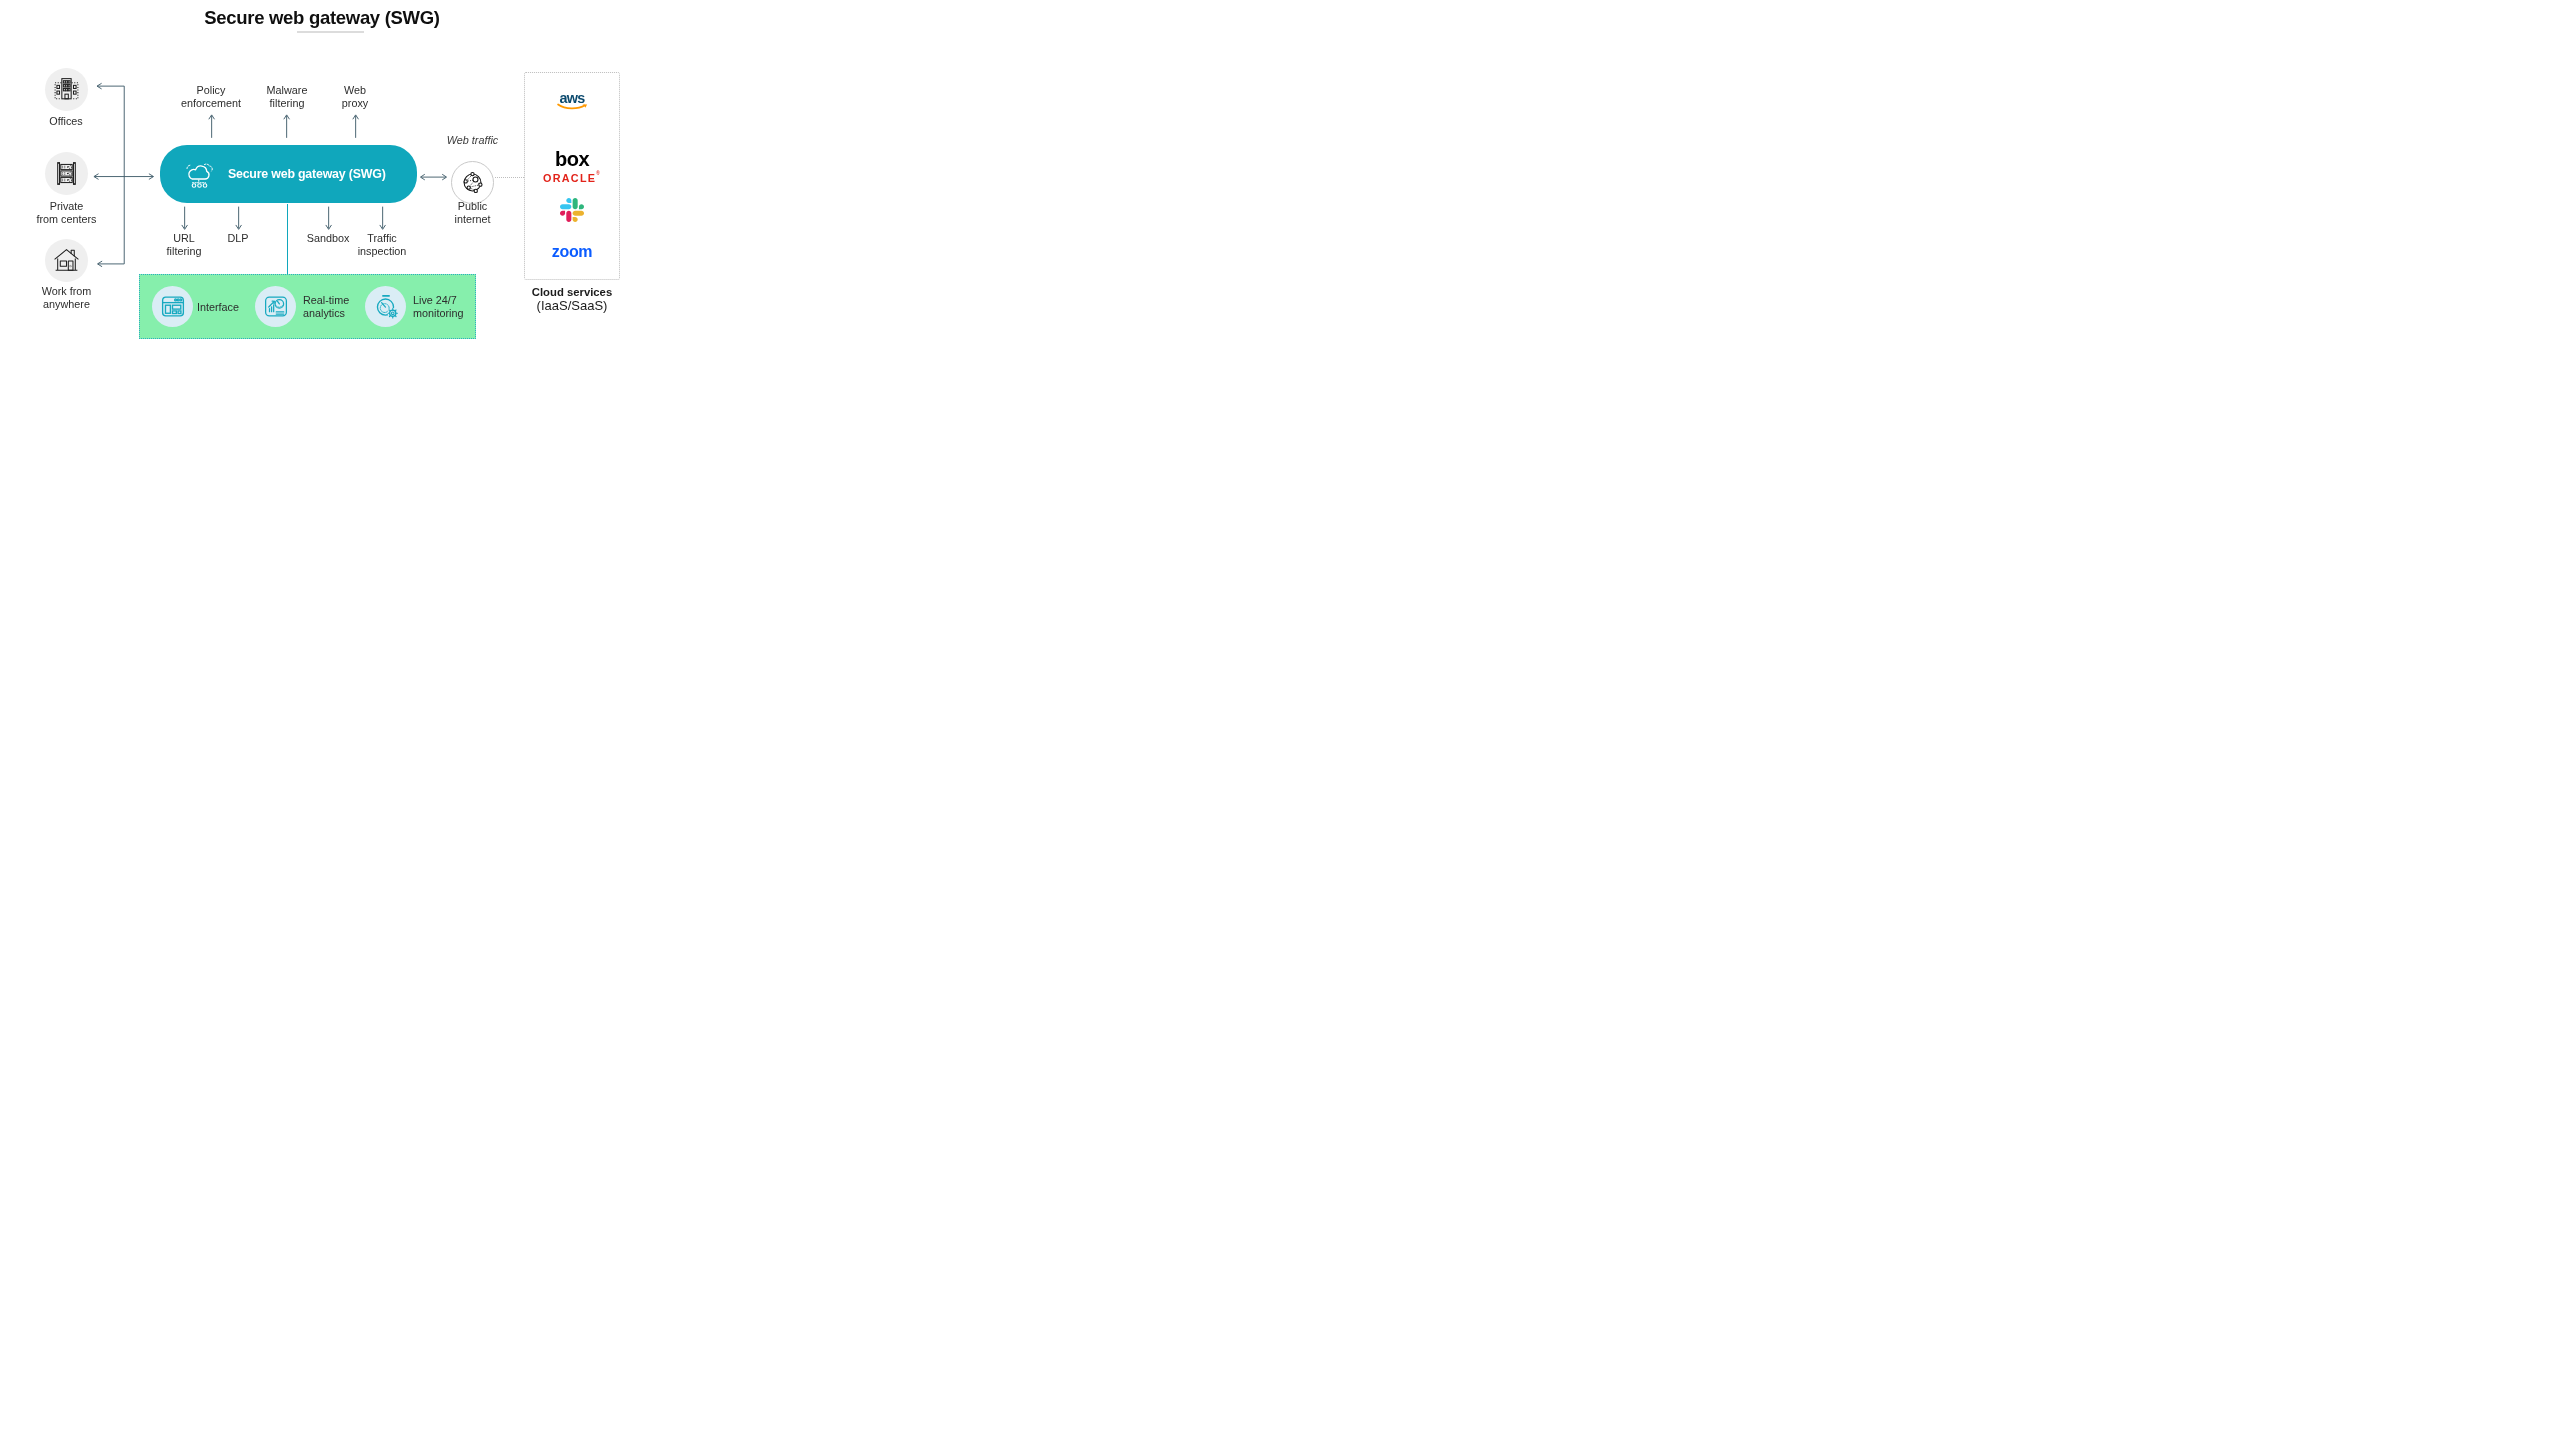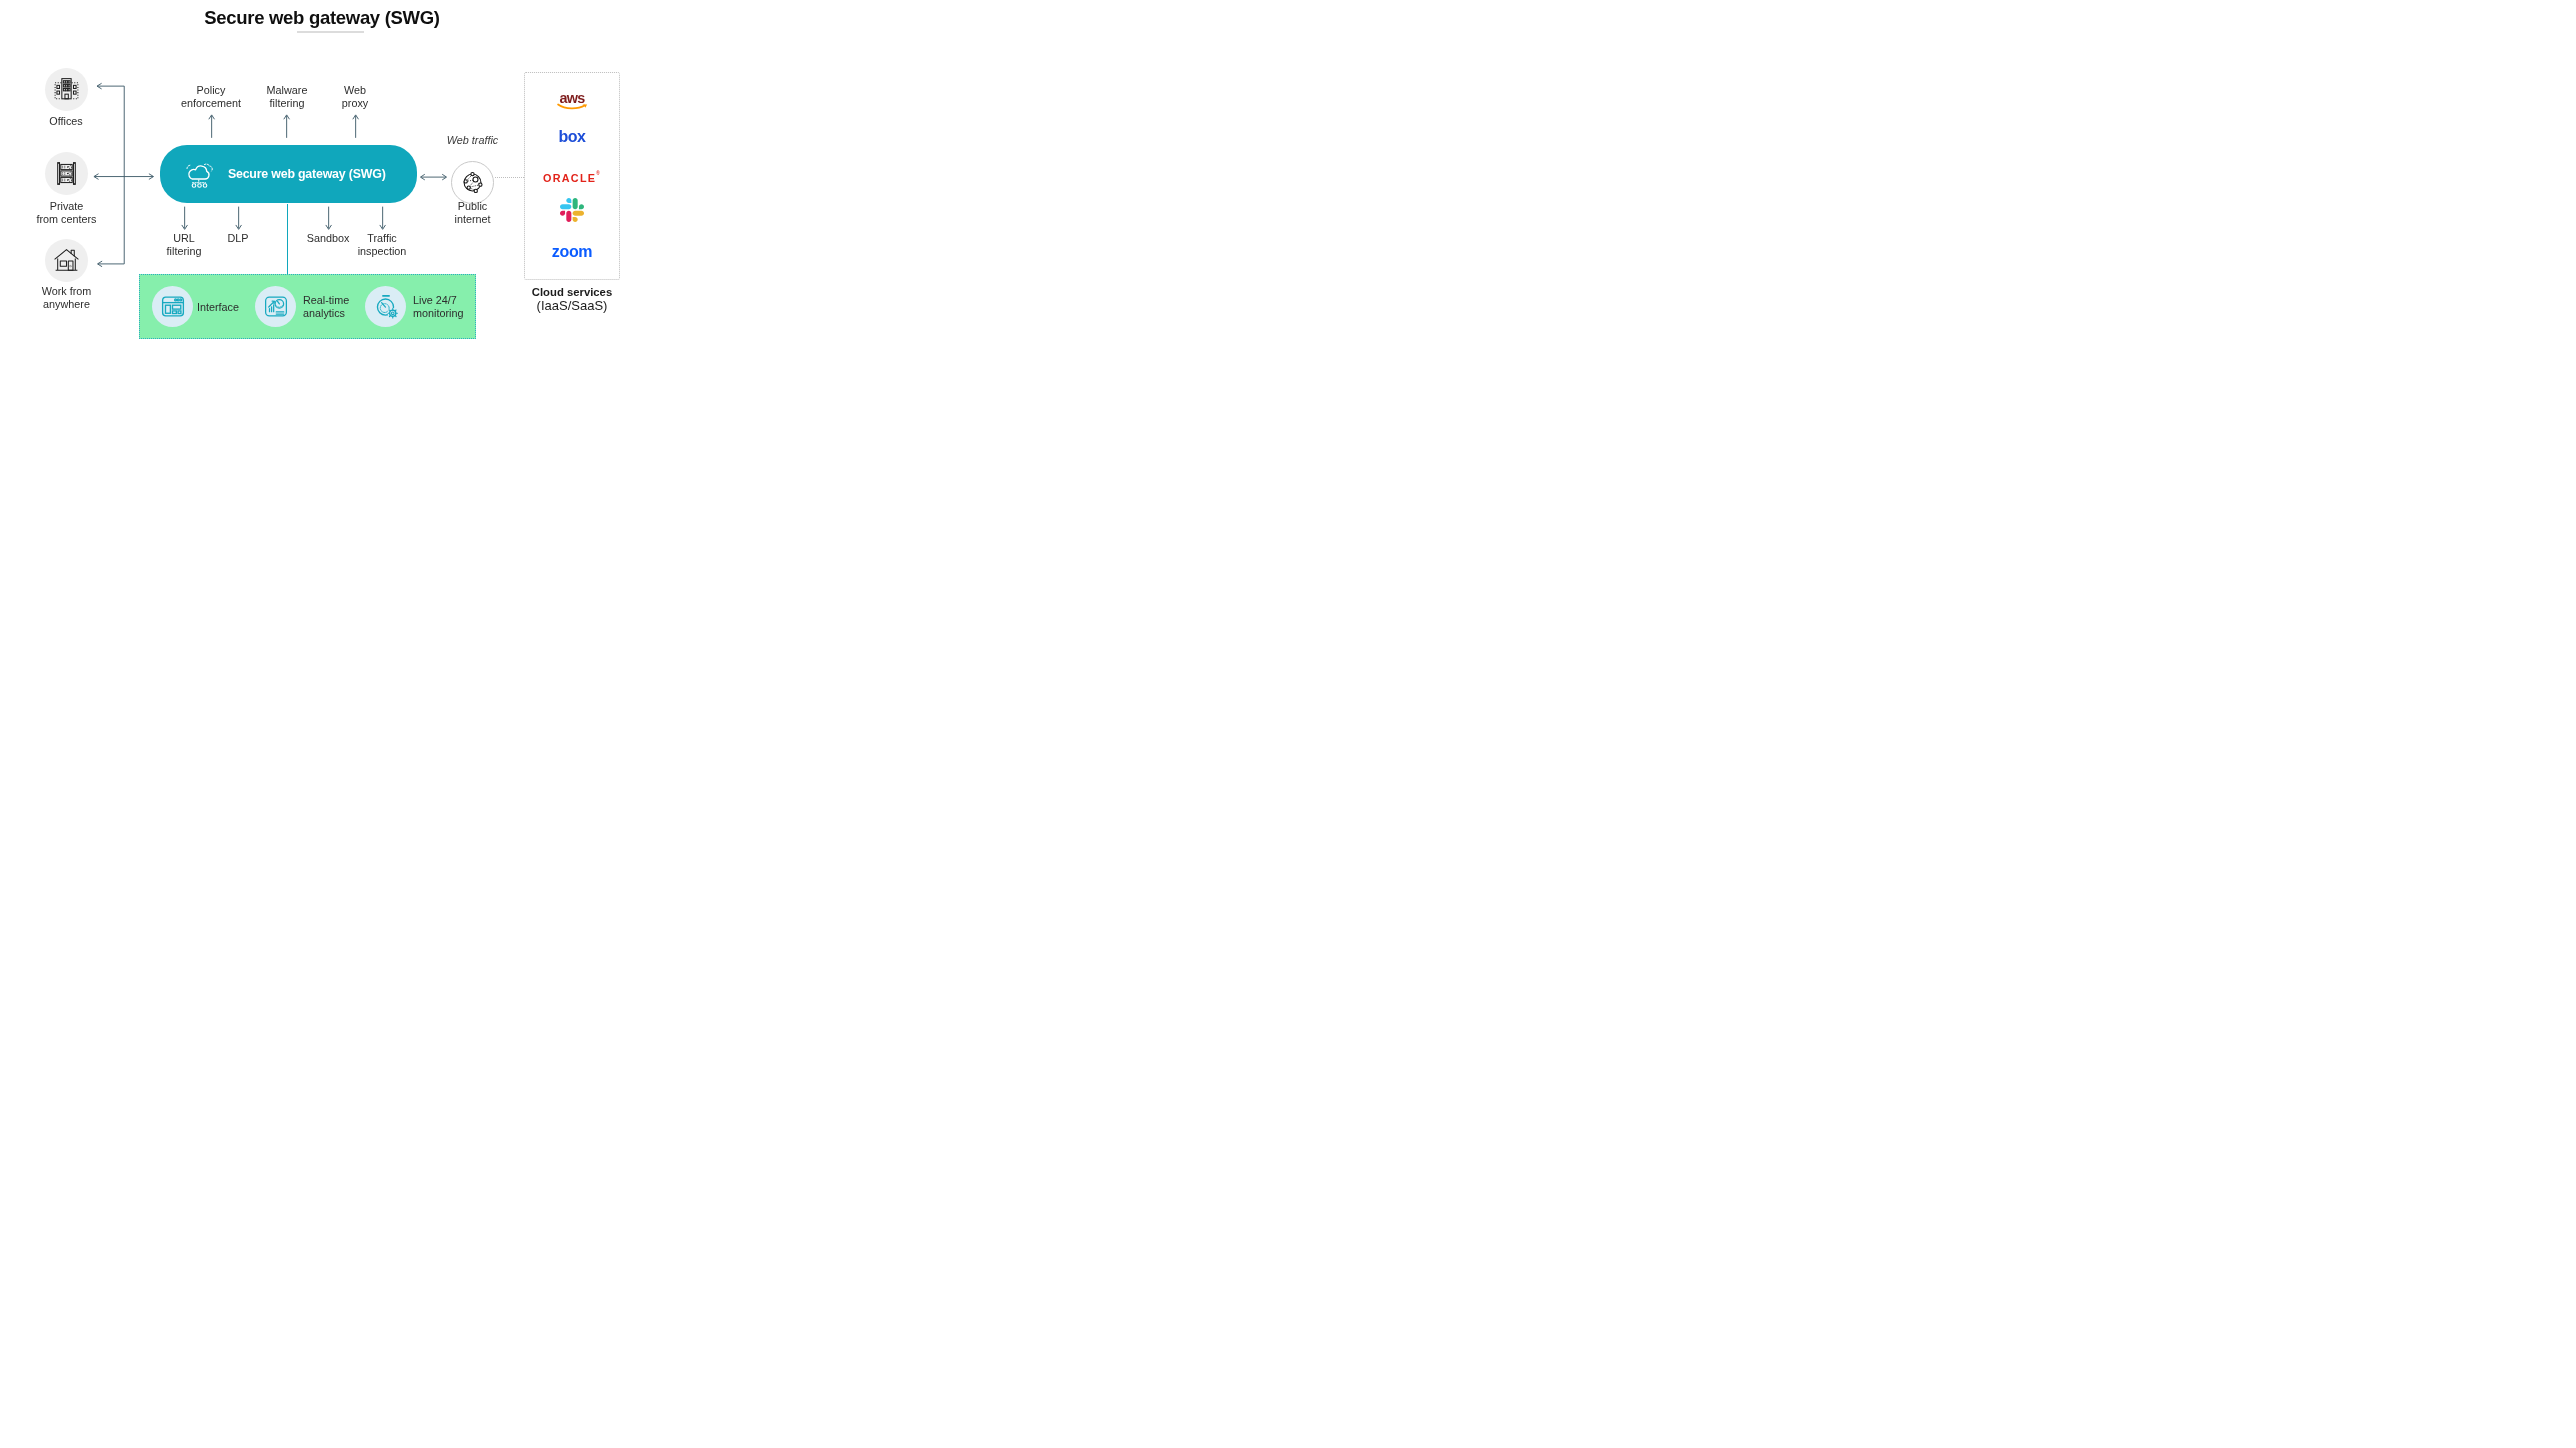--- a/index.html
+++ b/index.html
@@ -19,22 +19,22 @@
               border:1px solid #c9c9c9;box-sizing:border-box;
               display:flex;align-items:center;justify-content:center;}
   .pill{left:160px;top:145px;width:257px;height:58px;background:#10a7bc;border-radius:27px;
         display:flex;align-items:center;padding-left:20.6px;box-sizing:border-box;gap:10.3px;}
   .pill-text{font-size:12.4px;font-weight:bold;color:#ffffff;letter-spacing:-0.2px;}
   .teal-line{left:287px;top:204px;width:1px;height:71px;background:#10a7bc;}
   .dotted-gray{left:495px;top:177px;width:29px;height:0;border-top:1.5px dotted #bdbdbd;}
   .cloud-panel{left:524px;top:72px;width:96px;height:208px;border:1px dotted #bcbcbc;
                border-radius:2.1px;box-sizing:border-box;background:#fff;}
   .logo{position:absolute;left:0;right:0;text-align:center;line-height:1;}
-  .aws-text{font-size:14.4px;font-weight:bold;color:#7f1d1d;letter-spacing:-0.8px;}
-  .box-text{font-size:16px;font-weight:bold;color:#1d4ed8;letter-spacing:-0.5px;}
+  .aws-text{font-size:14.4px;font-weight:bold;color:#0c4a6e;letter-spacing:-0.8px;}
+  .box-text{font-size:20px;font-weight:bold;color:#000000;letter-spacing:-0.5px;margin-top:20px;}
   .oracle-text{font-size:10.8px;font-weight:bold;color:#e2231a;letter-spacing:1.3px;}
   .oracle-reg{font-size:4.6px;vertical-align:top;position:relative;top:-1px;}
   .zoom-text{font-size:16px;font-weight:bold;color:#0b5cff;letter-spacing:-0.3px;}
   .caption{left:524px;top:286px;width:96px;text-align:center;color:#1c1c1c;}
   .caption .b{font-size:11.3px;font-weight:bold;line-height:13.4px;display:block;}
   .caption .r{font-size:13px;line-height:13px;display:block;}
   .feature-box{left:139px;top:274px;width:337px;height:65px;border:1px dotted #2caec2;
                box-sizing:border-box;background:#86efac;}
   .feature-circle{position:absolute;width:41px;height:41px;border-radius:50%;background:#daedf5;
                   display:flex;align-items:center;justify-content:center;}

